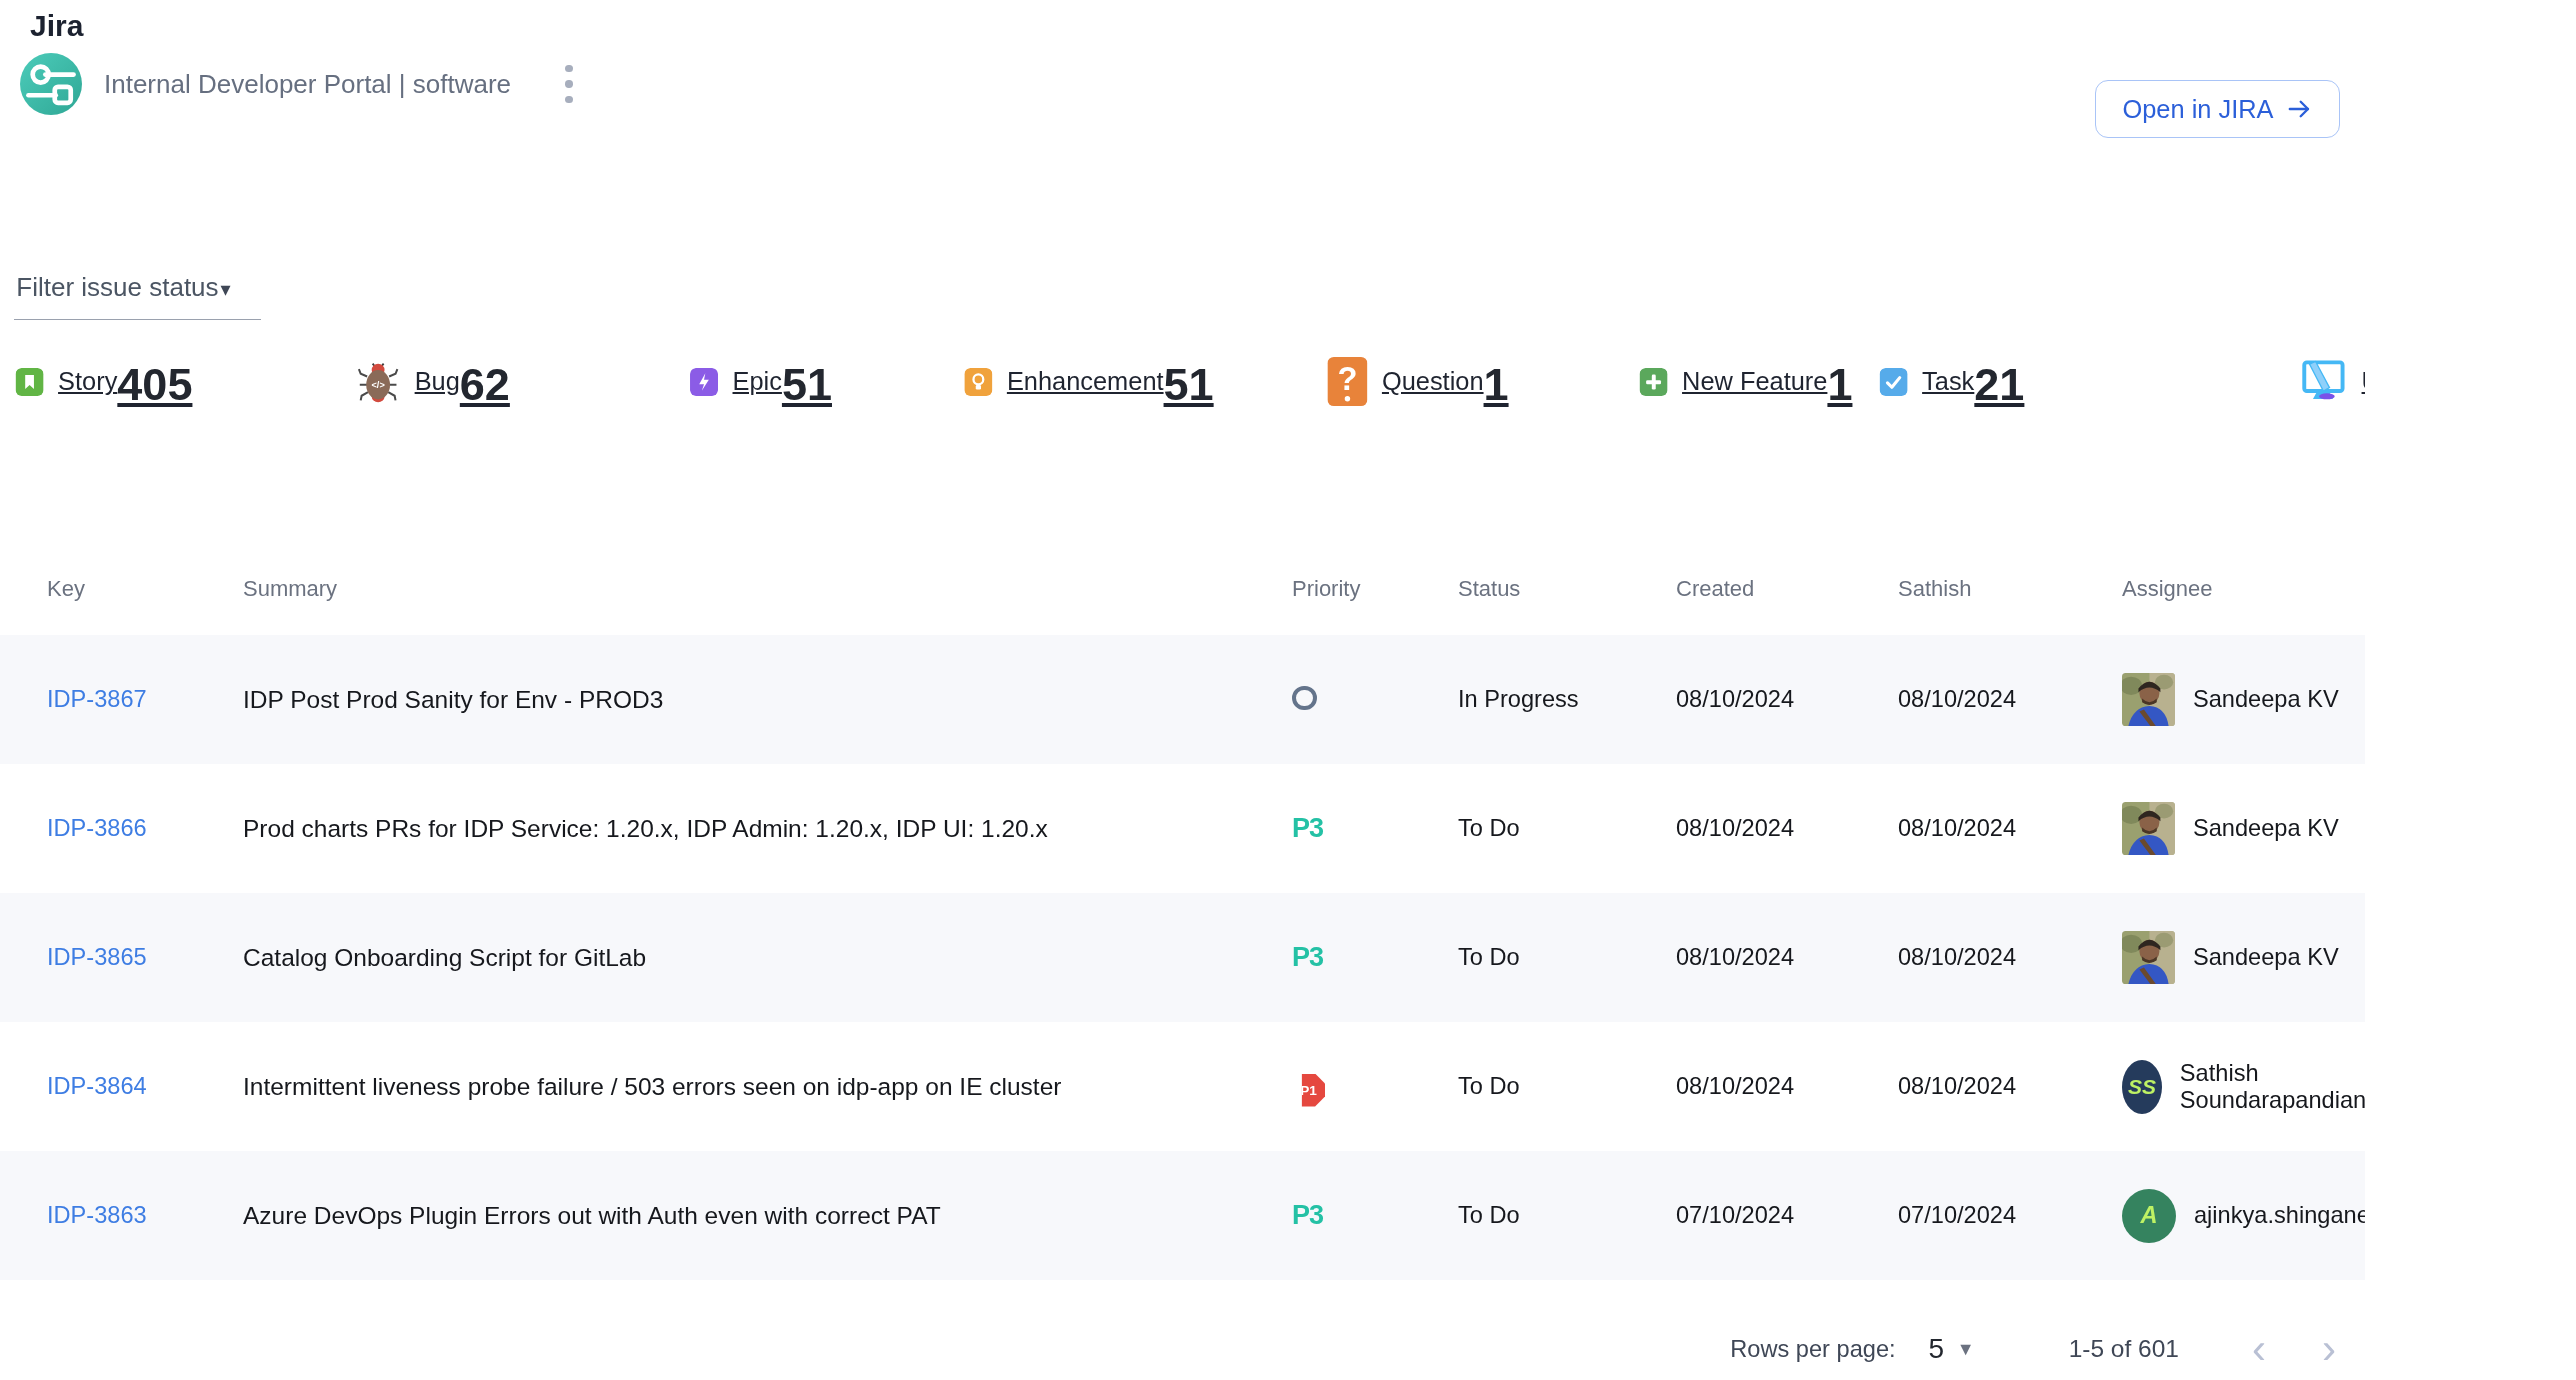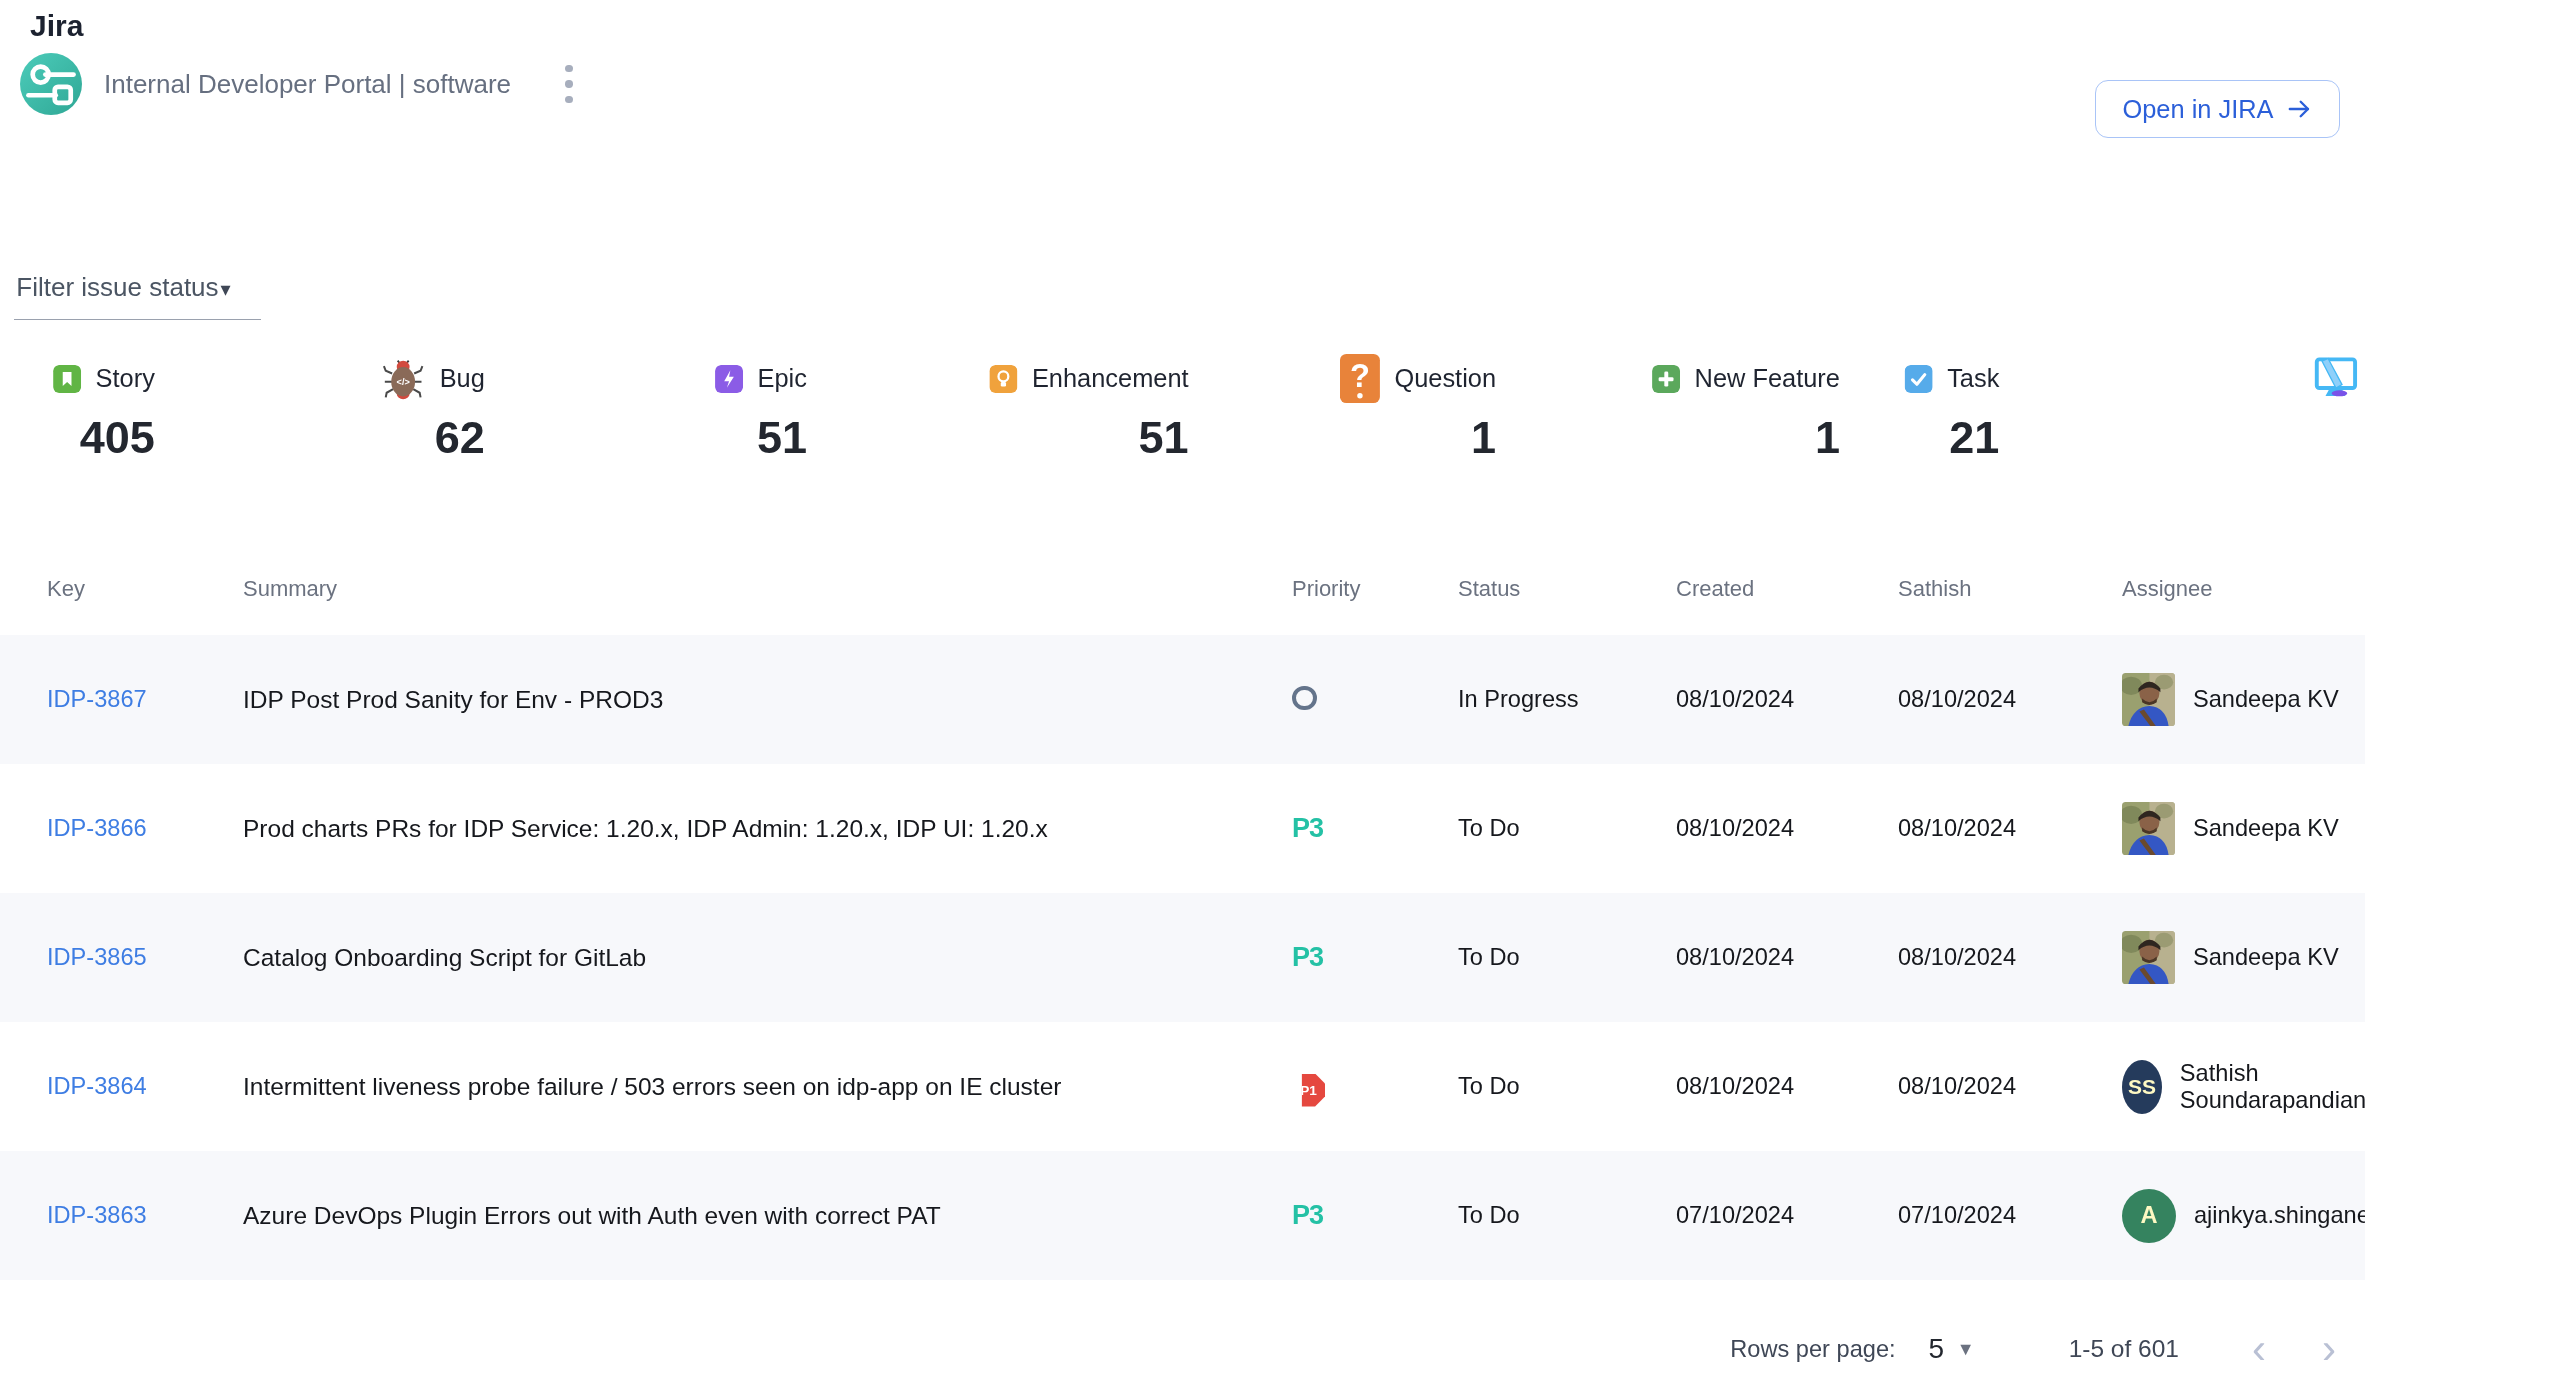--- a/index.html
+++ b/index.html
@@ -17,21 +17,21 @@
   .open-btn { position:absolute; top:80px; right:25.4px; height:58px; padding:0 27px; display:flex; align-items:center; gap:14.5px;
     border:1.4px solid #a9c4f7; border-radius:13px; background:#fff; color:#2b5fd9; font-size:25.4px; cursor:pointer; }
 
   
   .filter { position:absolute; top:272px; left:13.6px; width:247px; border-bottom:1.8px solid #9aa1ae; padding:0 0 16.3px 2.7px; cursor:pointer; }
   .filter .lbl { font-size:26px; color:#4b5563; white-space:nowrap; }
   .filter .caret { font-size:20px; color:#3f4756; margin-left:1.8px; }
 
   
   .stats { position:absolute; top:352px; left:0; width:100%; height:127px; }
-  .stat { position:absolute; transform:translateX(-50%); display:flex; flex-direction:column; align-items:flex-end; }
+  .stat { position:absolute; transform:translateX(-50%); display:flex; align-items:center;text-decoration:underline; }
   .stat-top { height:53px; display:flex; align-items:center; gap:14.5px; }
   .stat-label { font-size:25.4px; color:#1f2430; white-space:nowrap; }
   .stat-count { margin-top:7.3px; font-size:45px; font-weight:700; color:#23272f; }
   .sq { border-radius:5.4px; }
 
   
   .tbl-head, .tbl-row { display:grid; grid-template-columns:196px 1049px 166px 218px 222px 224px auto; align-items:center; padding-left:47px; }
   .tbl-head { position:absolute; top:544px; left:0; width:100%; height:89px; }
   .tbl-head div { font-size:22px; color:#6b7280; }
   .tbl-body { position:absolute; top:635px; left:0; width:100%; }
@@ -40,22 +40,22 @@
   .key-link { font-size:23.6px; color:#3e7de3; cursor:pointer; text-decoration:none; }
   .summary { font-size:24.5px; color:#16181d; }
   .cell-txt { font-size:23.6px; color:#16181d; }
   .ring { width:24.5px; height:24.5px; border:4.5px solid #64748b; border-radius:50%; display:inline-block; }
   .p3 { font-size:27px; font-weight:800; color:#24c1a5; letter-spacing:-0.9px; }
   .p1-badge { width:33px; height:33px; background:#e5483f; color:#fff; font-size:13.6px; font-weight:800;
     display:flex; align-items:center; justify-content:center;
     clip-path:polygon(30% 0,70% 0,100% 30%,100% 70%,70% 100%,30% 100%);margin-top:7px; }
   .assignee { display:flex; align-items:center; gap:18px; }
   .avatar-photo { width:53px; height:53px; border-radius:3.6px; display:block; }
-  .avatar-initials { width:54px; height:54px; border-radius:50%; color:#fef9c3; font-size:21px; font-weight:700;
-    display:flex; align-items:center; justify-content:center; }
+  .avatar-initials { width:54px; height:54px; border-radius:50%; color:#bef264; font-size:21px; font-weight:700;
+    display:flex; align-items:center; justify-content:center;font-style:italic; }
   .av-ss { background:#253b5c; }
   .av-a { background:#35835f; font-size:23.6px; }
 
   
   .pagination { position:absolute; top:1322px; right:29px; height:54px; display:flex; align-items:center; }
   .pg-label { font-size:23.6px; color:#3f4756; }
   .pg-select { display:flex; align-items:center; gap:12.7px; margin-left:33px; cursor:pointer; }
   .pg-value { font-size:28px; color:#23272f; }
   .pg-caret { font-size:18px; color:#6b7280; }
   .pg-range { font-size:24.5px; color:#3f4756; margin-left:94px; }

